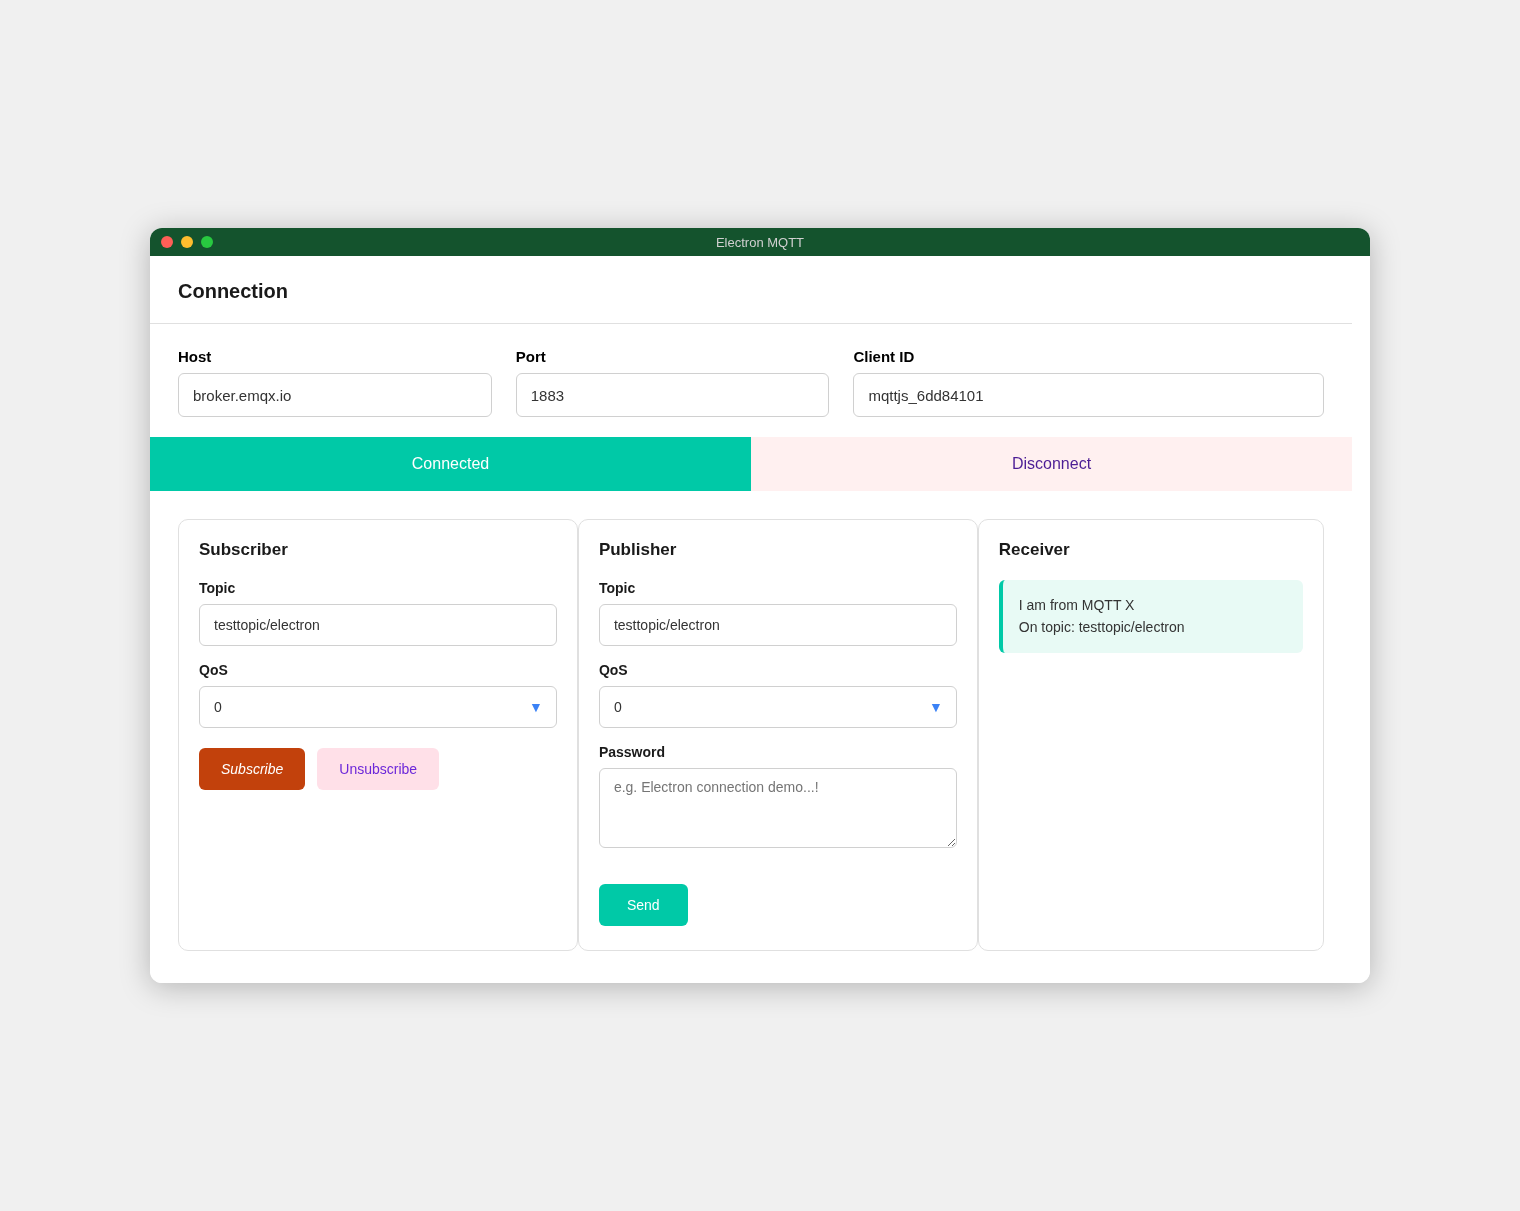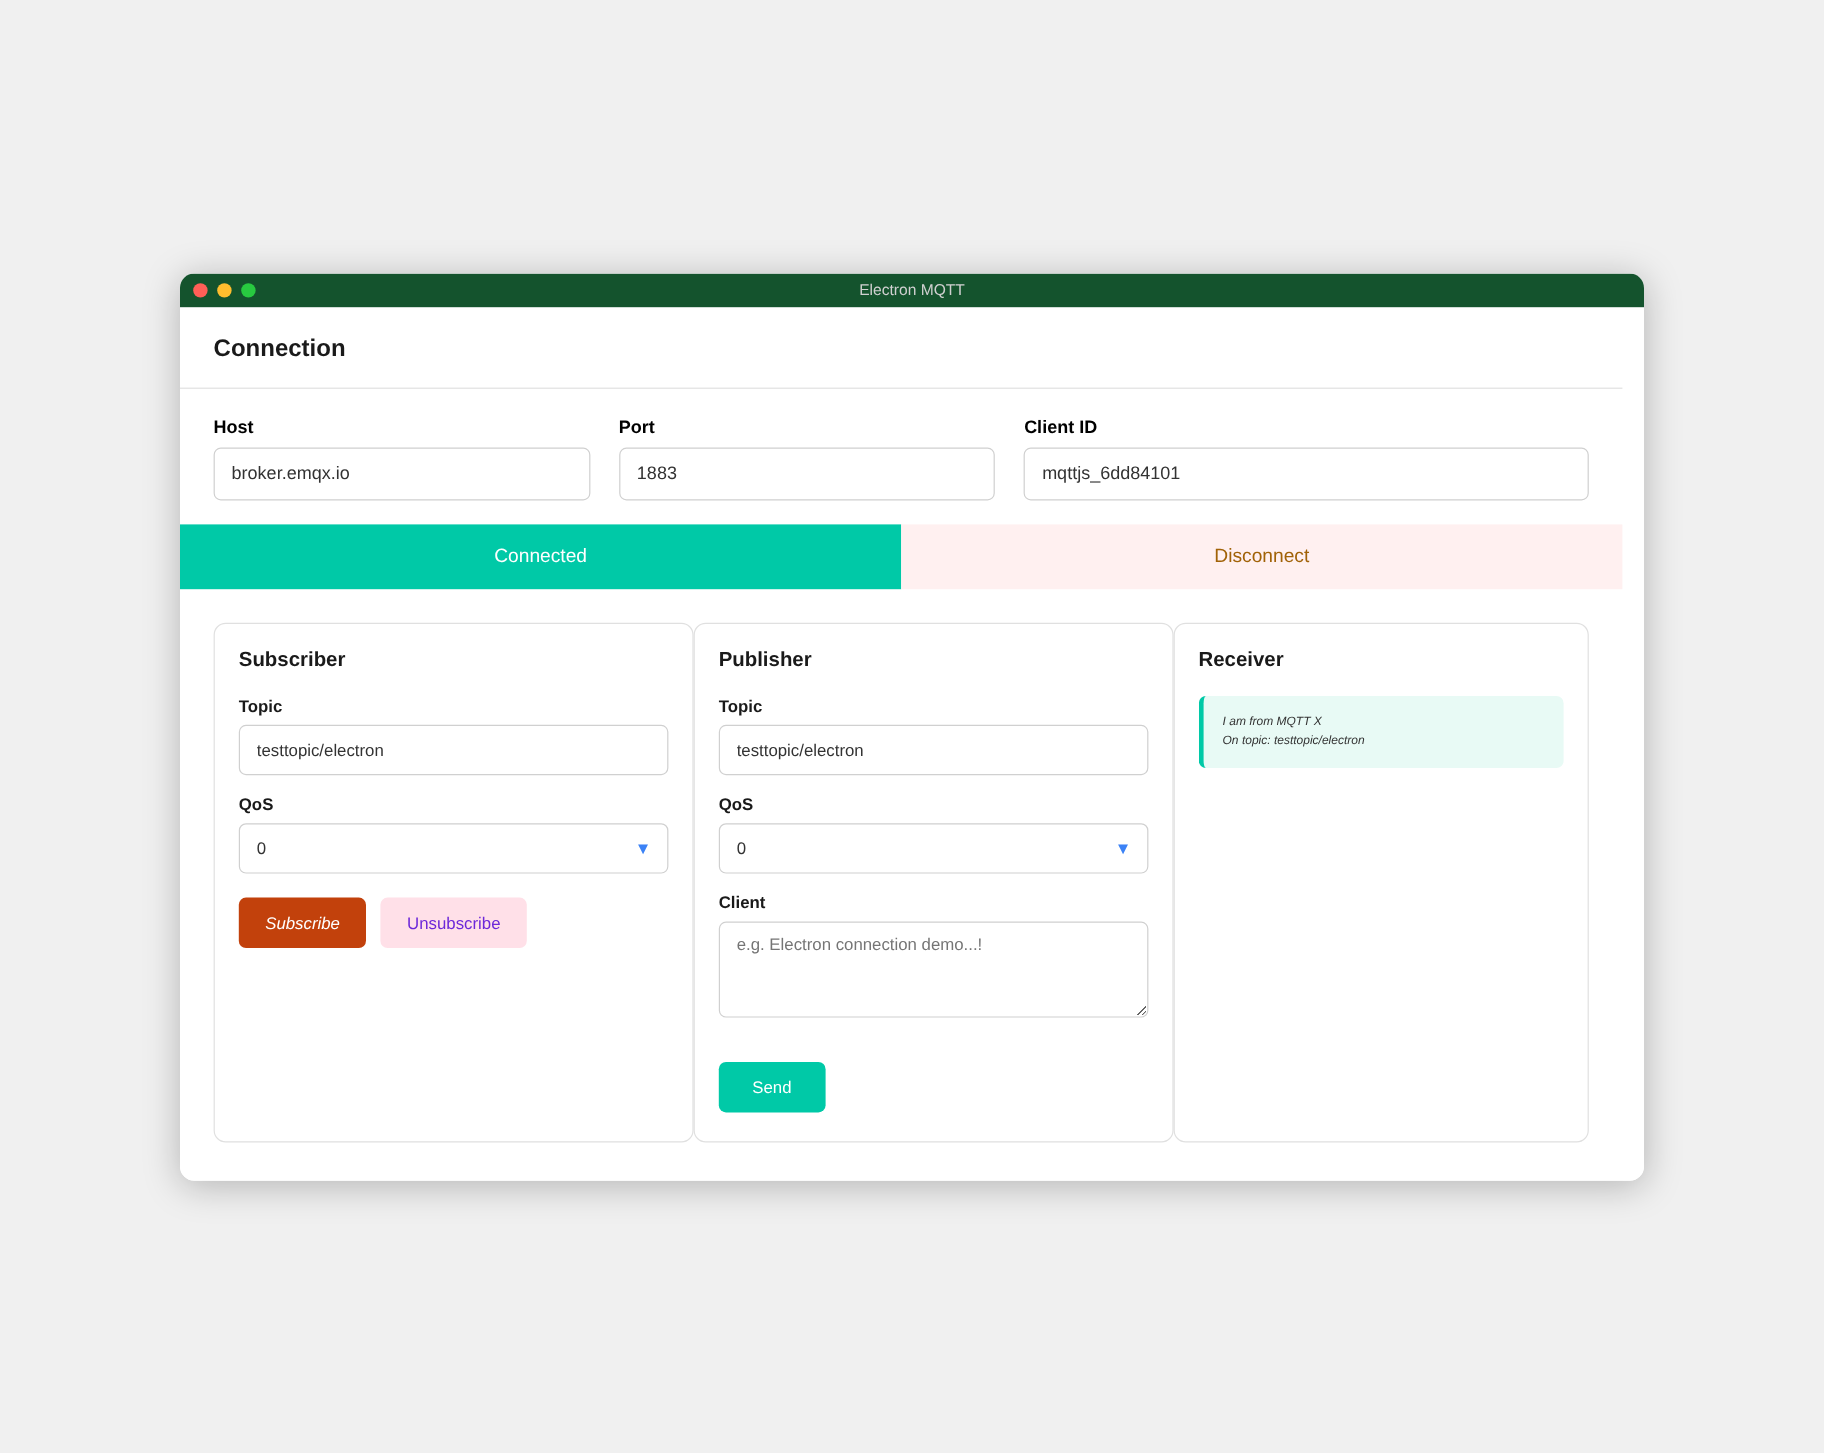--- a/index.html
+++ b/index.html
@@ -127,21 +127,21 @@
       border: none;
       font-size: 16px;
       font-weight: 500;
       cursor: pointer;
       height: 54px;
     }
 
     .disconnect-btn {
       flex: 1;
       background: #fff0f0;
-      color: #a16207;
+      color: #4c1d95;
       border: none;
       font-size: 16px;
       font-weight: 500;
       cursor: pointer;
       height: 54px;
     }
 
     .panels-section {
       display: flex;
       padding-top: 28px;
@@ -279,24 +279,23 @@
 
     .message-bubble {
       background: #e8faf5;
       border-left: 4px solid #00c9a7;
       border-radius: 6px;
       padding: 14px 16px;
       margin-top: 4px;
     }
 
     .message-text {
-      font-size: 10px;
+      font-size: 14px;
       color: #333;
       line-height: 1.6;
-      font-style: italic;
     }
   </style>
 </head>
 <body>
 
 <div class="window">
 
   <div class="titlebar">
     <div class="traffic-lights">
       <div class="traffic-light red"></div>
@@ -378,21 +377,21 @@
             <select class="panel-select">
               <option value="0">0</option>
               <option value="1">1</option>
               <option value="2">2</option>
             </select>
             <span class="select-arrow">▼</span>
           </div>
         </div>
 
         <div class="panel-form-group">
-          <label class="panel-label">Client</label>
+          <label class="panel-label">Password</label>
           <textarea class="payload-textarea" placeholder="e.g. Electron connection demo...!" style=""></textarea>
         </div>
 
         <button class="send-btn">Send</button>
       </div>
 
       <div class="panel receiver-panel">
         <h3 class="panel-title">Receiver</h3>
 
         <div class="message-bubble">

